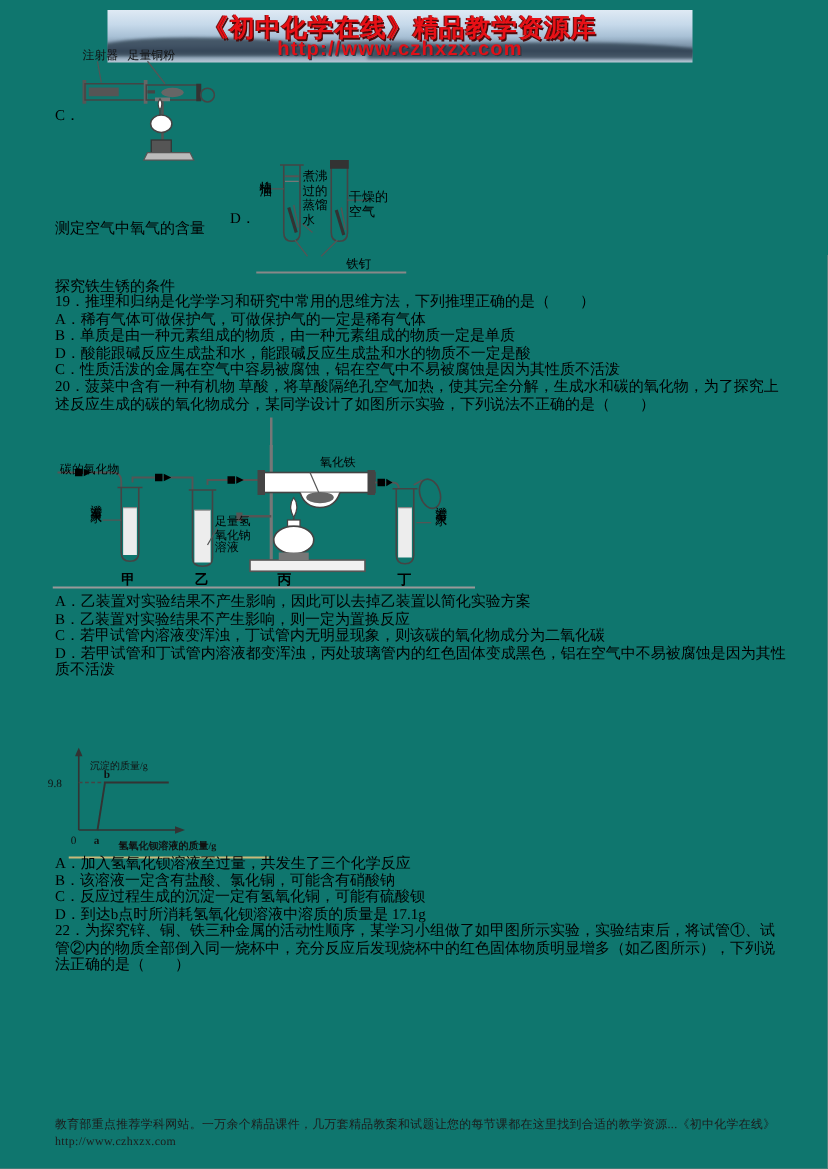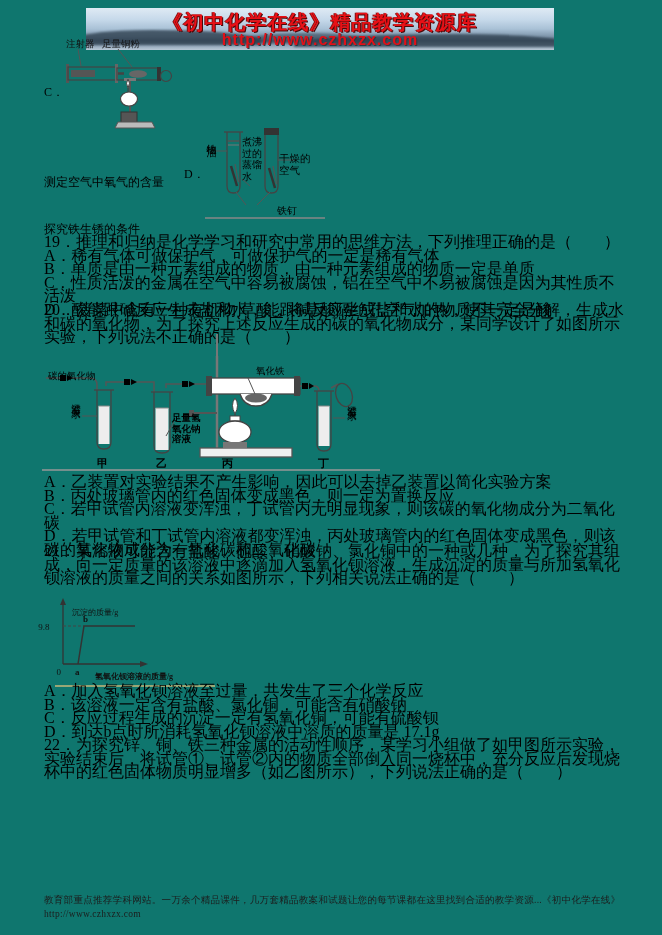--- a/index.html
+++ b/index.html
@@ -1,19 +1,19 @@
 <!DOCTYPE html>
 <html><head>
 <meta charset="utf-8">
 <style>
   html,body{margin:0;padding:0;background:#888;}
   .page{position:relative;width:662px;height:935px;background:#0f766e;margin:0 auto;
         font-family:"Liberation Serif","DejaVu Serif",serif;color:#000;overflow:hidden;}
   .abs{position:absolute;}
-  .block{position:absolute;left:44px;width:586px;font-size:16px;line-height:13.6px;}
+  .block{position:absolute;left:44px;width:586px;font-size:12px;line-height:13.6px;}
   .block div{margin:0;padding:0;}
   .vlabel{position:absolute;writing-mode:vertical-rl;text-orientation:upright;
           font-size:9.5px;line-height:11px;letter-spacing:1.5px;}
   .wraplab{position:absolute;word-break:break-all;}
   
   .banner{position:absolute;left:86px;top:8px;width:468px;height:42px;overflow:hidden;
           background:linear-gradient(180deg,#dfeaf4 0%,#c6d9ea 28%,#a9c1d6 50%,#7d94a9 68%,#55697e 78%,#93a7ba 90%,#b9c8d6 100%);
           font-family:"Liberation Sans","DejaVu Sans",sans-serif;}
   .banner .m{position:absolute;background:#2c3d4c;opacity:.75;filter:blur(1.2px);}
   .banner-title{position:absolute;left:0;top:1px;width:100%;text-align:center;
@@ -96,22 +96,22 @@
   <div class="vlabel" style="left:206px;top:136px;font-size:10px;">植物油</div>
   <div class="wraplab" style="left:242px;top:136px;width:23px;font-size:10px;line-height:11.5px;">煮沸过的蒸馏水</div>
   <div class="wraplab" style="left:279px;top:153px;width:34px;font-size:10.5px;line-height:12px;">干燥的空气</div>
   <div class="abs" style="left:239px;top:204px;font-size:10px;margin-left:38px;">铁钉</div>
   <div class="abs cap" style="left:44px;top:221px;">探究铁生锈的条件</div>
 
   <div class="block" style="top:235px;">
     <div>19．推理和归纳是化学学习和研究中常用的思维方法，下列推理正确的是（　　）</div>
     <div>A．稀有气体可做保护气，可做保护气的一定是稀有气体</div>
     <div>B．单质是由一种元素组成的物质，由一种元素组成的物质一定是单质</div>
+    <div>D．酸能跟碱反应生成盐和水，能跟碱反应生成盐和水的物质不一定是酸</div>
     <div>C．性质活泼的金属在空气中容易被腐蚀，铝在空气中不易被腐蚀是因为其性质不活泼</div>
-    <div>D．酸能跟碱反应生成盐和水，能跟碱反应生成盐和水的物质不一定是酸</div>
   </div>
 
   <div class="block" style="top:303px;">
     <div>20．菠菜中含有一种有机物 草酸，将草酸隔绝孔空气加热，使其完全分解，生成水和碳的氧化物，为了探究上述反应生成的碳的氧化物成分，某同学设计了如图所示实验，下列说法不正确的是（　　）</div>
   </div>
 
   <div class="pole"></div>
   <svg class="abs" style="left:42px;top:356px;" width="340" height="118" viewBox="0 0 340 118">
 
     <line x1="175" y1="0" x2="175" y2="92" stroke="#777" stroke-width="2.5"></line>
@@ -165,38 +165,35 @@
     <rect x="276.5" y="50" width="11" height="40" fill="#ededed"></rect>
     <line x1="276.5" y1="50" x2="287.5" y2="50" stroke="#888" stroke-width="1"></line>
     <line x1="303" y1="62" x2="291" y2="62" stroke="#555" stroke-width="1"></line>
     <line x1="289" y1="32" x2="296" y2="28" stroke="#555" stroke-width="1.5"></line>
     <ellipse cx="302" cy="39" rx="8" ry="12" transform="rotate(-18 302 39)" fill="none" stroke="#444" stroke-width="1.3"></ellipse>
 
     <line x1="0" y1="114" x2="338" y2="114" stroke="#999" stroke-width="1.5"></line>
   </svg>
   <div class="figlab" style="left:48px;top:371px;">碳的氧化物</div>
   <div class="vlabel" style="left:70px;top:396px;">澄清石灰水</div>
-  <div class="figlab wraplab" style="left:172px;top:413px;width:30px;font-weight:bold;">足量氢氧化钠溶液</div>
+  <div class="figlab wraplab" style="left:172px;top:413px;width:30px;">足量氢氧化钠溶液</div>
   <div class="figlab" style="left:236px;top:366px;margin-left:20px;">氧化铁</div>
   <div class="vlabel" style="left:346px;top:398px;">澄清石灰水</div>
   <div class="tubecap" style="left:97px;top:456px;">甲</div>
   <div class="tubecap" style="left:156px;top:456px;">乙</div>
   <div class="tubecap" style="left:222px;top:456px;">丙</div>
   <div class="tubecap" style="left:318px;top:456px;">丁</div>
 
   <div class="block" style="top:475px;">
     <div>A．乙装置对实验结果不产生影响，因此可以去掉乙装置以简化实验方案</div>
-    <div>B．丙处玻璃管内的红色固体变成黑色，则一定为置换反应</div>
+    <div>B．乙装置对实验结果不产生影响，则一定为置换反应</div>
     <div>C．若甲试管内溶液变浑浊，丁试管内无明显现象，则该碳的氧化物成分为二氧化碳</div>
-    <div>D．若甲试管和丁试管内溶液都变浑浊，丙处玻璃管内的红色固体变成黑色，则该碳的氧化物成分为一氧化碳和二氧化碳</div>
-  </div>
-
-  <div class="block" style="top:544px;">
-    <div>21．某溶液可能含有盐酸、硫酸、硝酸钠、氯化铜中的一种或几种，为了探究其组成，向一定质量的该溶液中逐滴加入氢氧化钡溶液，生成沉淀的质量与所加氢氧化钡溶液的质量之间的关系如图所示，下列相关说法正确的是（　　）</div>
-  </div>
+    <div>D．若甲试管和丁试管内溶液都变浑浊，丙处玻璃管内的红色固体变成黑色，铝在空气中不易被腐蚀是因为其性质不活泼</div>
+  </div>
+
 
   <svg class="abs" style="left:30px;top:598px;" width="195" height="92" viewBox="0 0 195 92">
     <line x1="33" y1="4" x2="33" y2="66" stroke="#333" stroke-width="1.3"></line>
     <polygon points="33,0 30,7 36,7" fill="#333"></polygon>
     <line x1="33" y1="66" x2="112" y2="66" stroke="#333" stroke-width="1.3"></line>
     <polygon points="118,66 110,63 110,69" fill="#333"></polygon>
     <line x1="33" y1="28" x2="54" y2="28" stroke="#444" stroke-width="1.2" stroke-dasharray="3,2"></line>
     <polyline points="48,66 54,28 105,28" fill="none" stroke="#333" stroke-width="1.5"></polyline>
     <text x="19.5" y="31.5" font-size="9" text-anchor="end">9.8</text>
     <text x="31" y="77" font-size="9" text-anchor="end">0</text>

